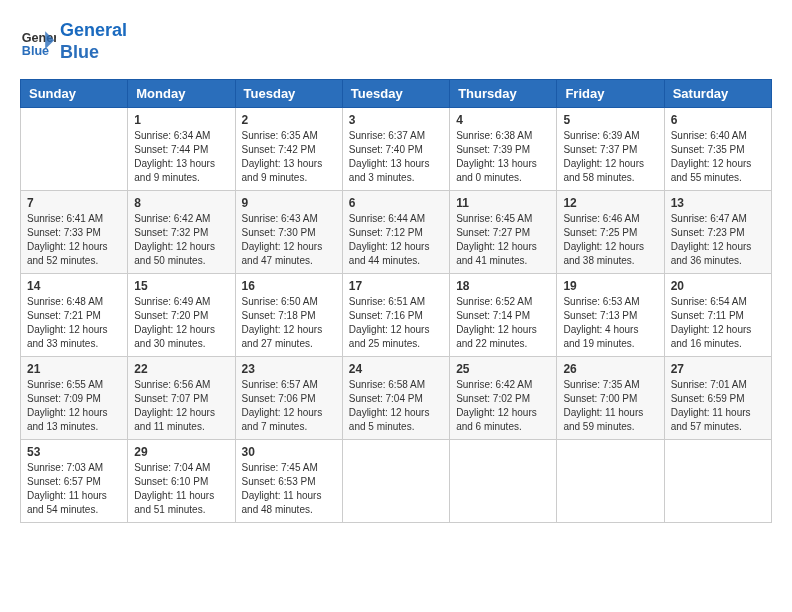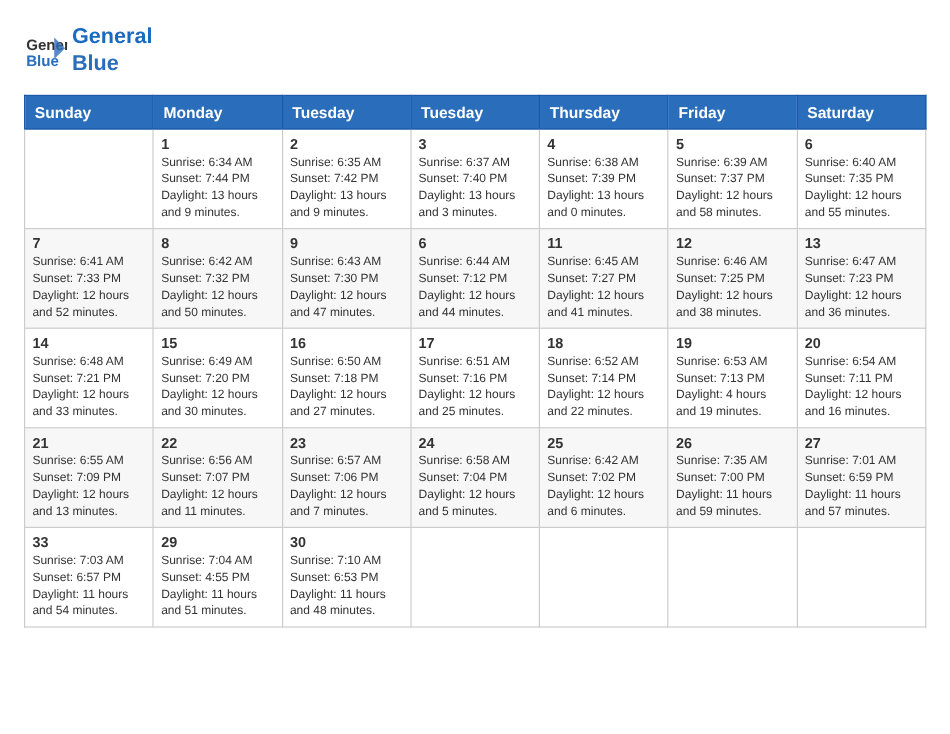--- a/index.html
+++ b/index.html
@@ -343,39 +343,39 @@
         <span class="day-num">27</span>
         <div class="day-info">
           <span>Sunrise: 7:01 AM</span><br>
           <span>Sunset: 6:59 PM</span><br>
           <span>Daylight: 11 hours and 57 minutes.</span>
         </div>
       </td>
       </tr>
       <tr>
         <td>
-        <span class="day-num">33</span>
+        <span class="day-num">53</span>
         <div class="day-info">
           <span>Sunrise: 7:03 AM</span><br>
           <span>Sunset: 6:57 PM</span><br>
           <span>Daylight: 11 hours and 54 minutes.</span>
         </div>
       </td>
         <td>
         <span class="day-num">29</span>
         <div class="day-info">
           <span>Sunrise: 7:04 AM</span><br>
-          <span>Sunset: 4:55 PM</span><br>
+          <span>Sunset: 6:10 PM</span><br>
           <span>Daylight: 11 hours and 51 minutes.</span>
         </div>
       </td>
         <td>
         <span class="day-num">30</span>
         <div class="day-info">
-          <span>Sunrise: 7:10 AM</span><br>
+          <span>Sunrise: 7:45 AM</span><br>
           <span>Sunset: 6:53 PM</span><br>
           <span>Daylight: 11 hours and 48 minutes.</span>
         </div>
       </td>
         <td class="empty"></td>
         <td class="empty"></td>
         <td class="empty"></td>
         <td class="empty"></td>
       </tr>
     </tbody>

